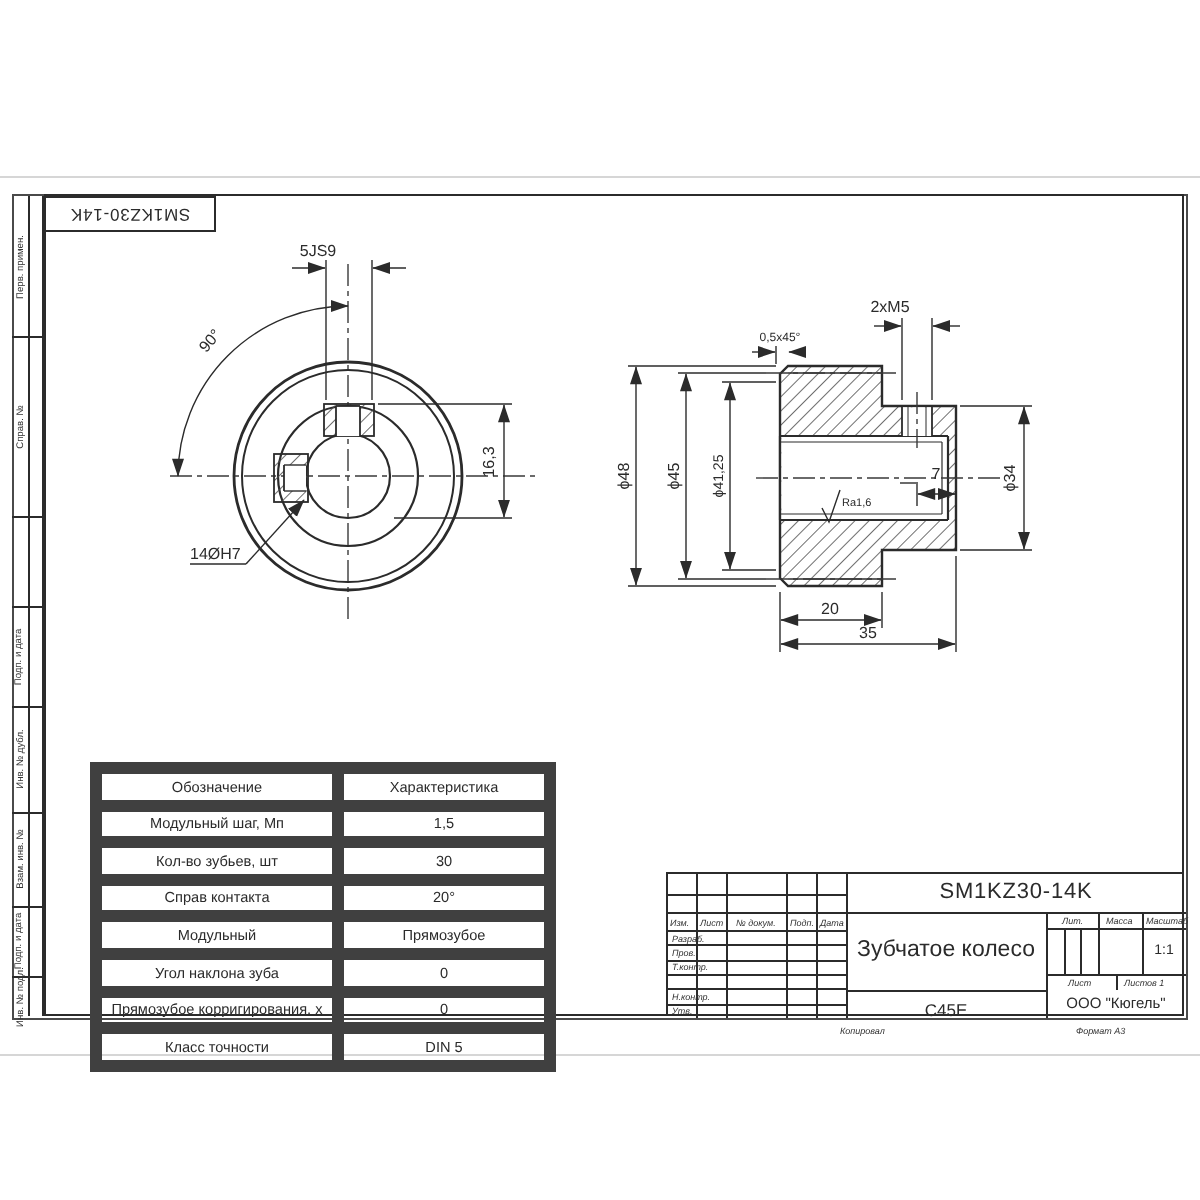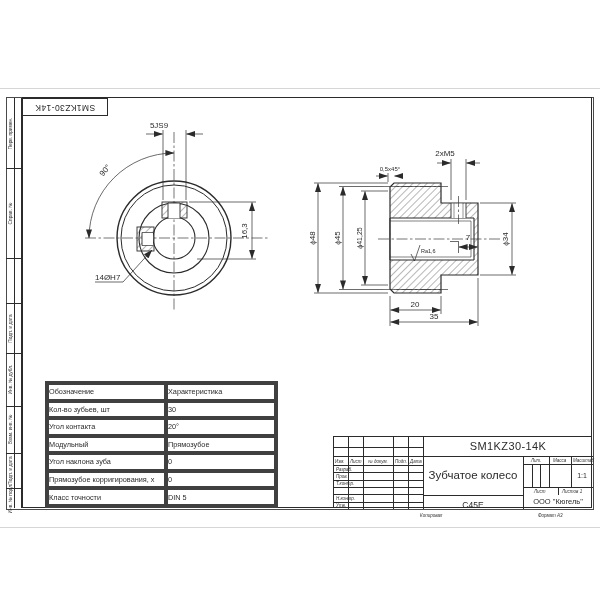--- a/index.html
+++ b/index.html
@@ -12,21 +12,21 @@
   .cellTxt{position:absolute;display:flex;align-items:center;justify-content:center;
            text-align:center;line-height:1;}
   .vwrap{position:absolute;display:flex;align-items:center;justify-content:center;}
   .vwrap span{transform:rotate(-90deg);white-space:nowrap;font-size:4.8px;color:#333;}
   .flip span{transform:rotate(180deg);white-space:nowrap;}
   #watermark{position:absolute;left:186px;top:258px;font-size:72px;font-weight:700;
              letter-spacing:9px;color:#fbfbfb;-webkit-text-stroke:1.3px #e7e7e7;
              font-family:"Liberation Sans",sans-serif;user-select:none;}
   table.params{position:absolute;left:45px;top:381px;width:233px;height:127px;
                border-collapse:collapse;table-layout:fixed;}
-  table.params td{border:4px solid #404040;font-size:7.3px;
+  table.params td{border:6px solid #404040;font-size:7.3px;text-align:center;
                   padding:0;line-height:1;height:12.6px;overflow:hidden;white-space:nowrap;}
   .tb-label{position:absolute;font-size:4.5px;font-style:italic;color:#333;white-space:nowrap;}
   svg text{fill:#2b2b2b;font-family:"Liberation Sans",sans-serif;}
 </style>
 </head>
 <body>
 
 <div id="canvas">
 
   <div class="ln-light" style="left:0;top:88px;width:600px;height:1px;"></div>
@@ -250,25 +250,29 @@
     <text x="134" y="179" font-size="8" text-anchor="middle">35</text>
   </svg>
 
   <table class="params">
     <tbody>
         <tr>
       <td style="width:115px;">Обозначение</td>
       <td>Характеристика</td>
     </tr>
     <tr>
+          <td>Модульный шаг, Мп</td>
+          <td>1,5</td>
+        </tr>
+    <tr>
           <td>Кол-во зубьев, шт</td>
           <td>30</td>
         </tr>
     <tr>
-          <td>Угол контакта</td>
+          <td>Справ контакта</td>
           <td>20°</td>
         </tr>
     <tr>
           <td>Модульный</td>
           <td>Прямозубое</td>
         </tr>
     <tr>
           <td>Угол наклона зуба</td>
           <td>0</td>
         </tr>

